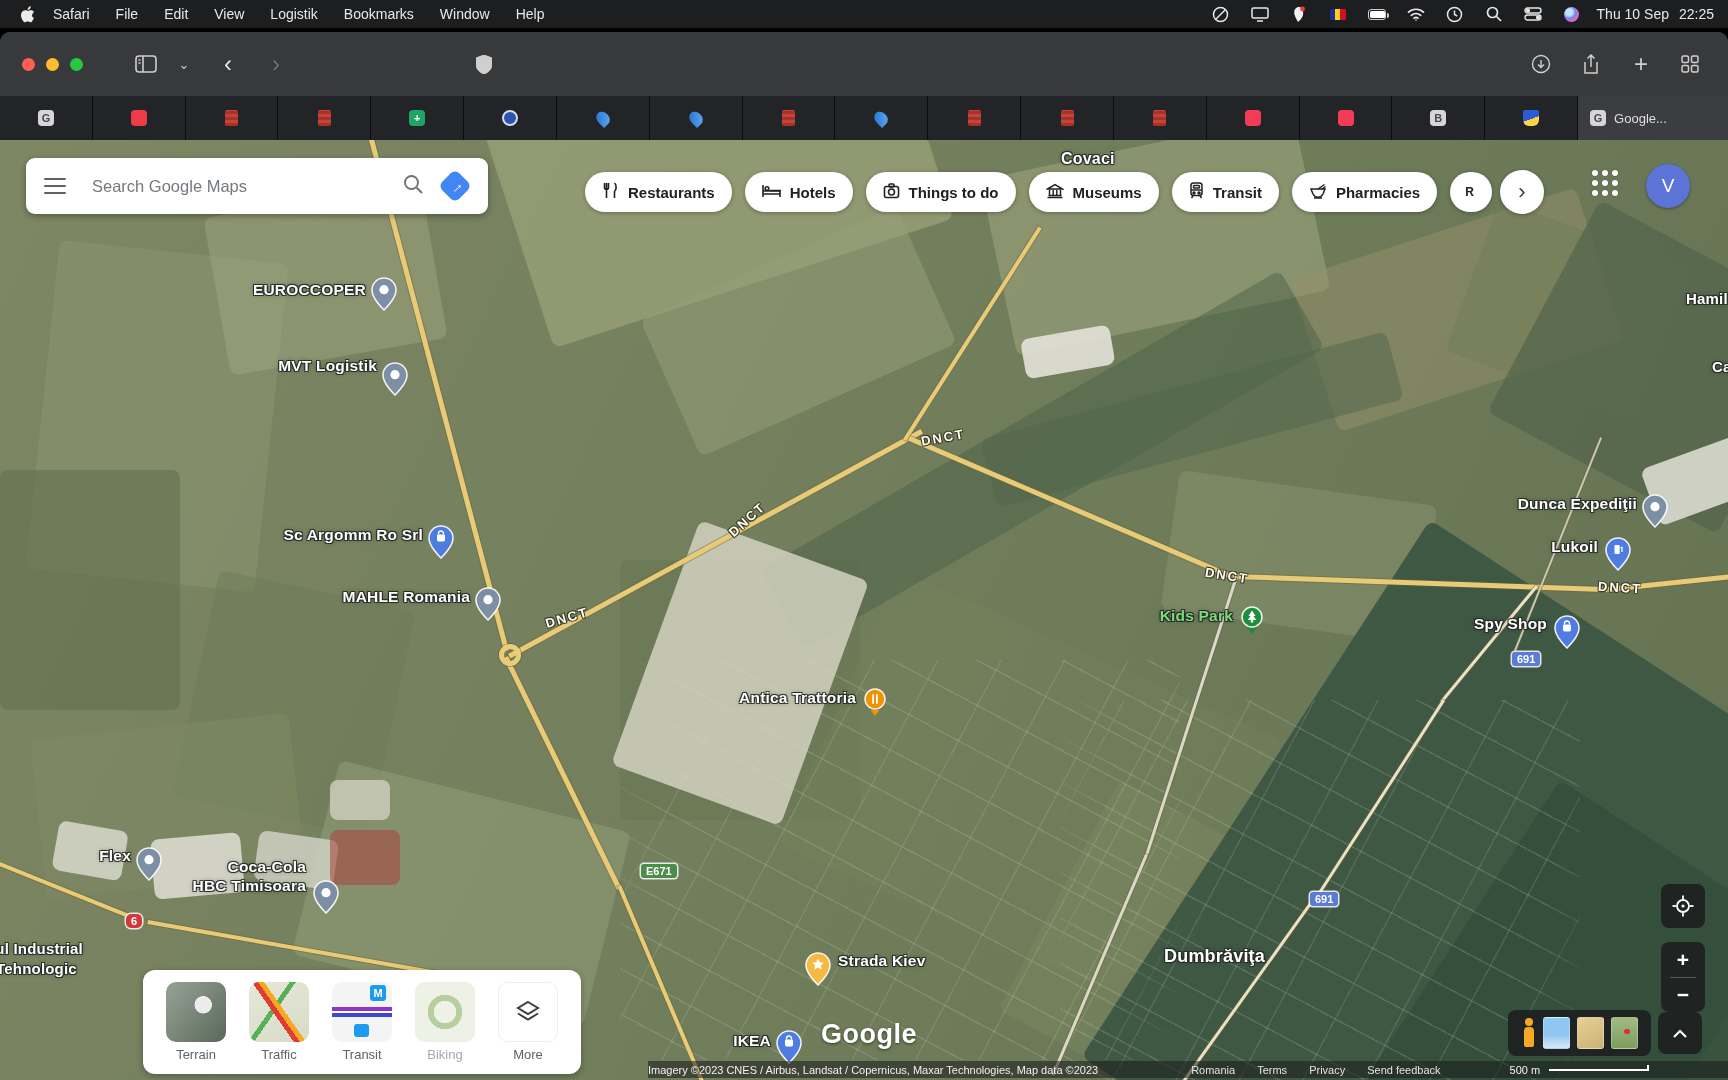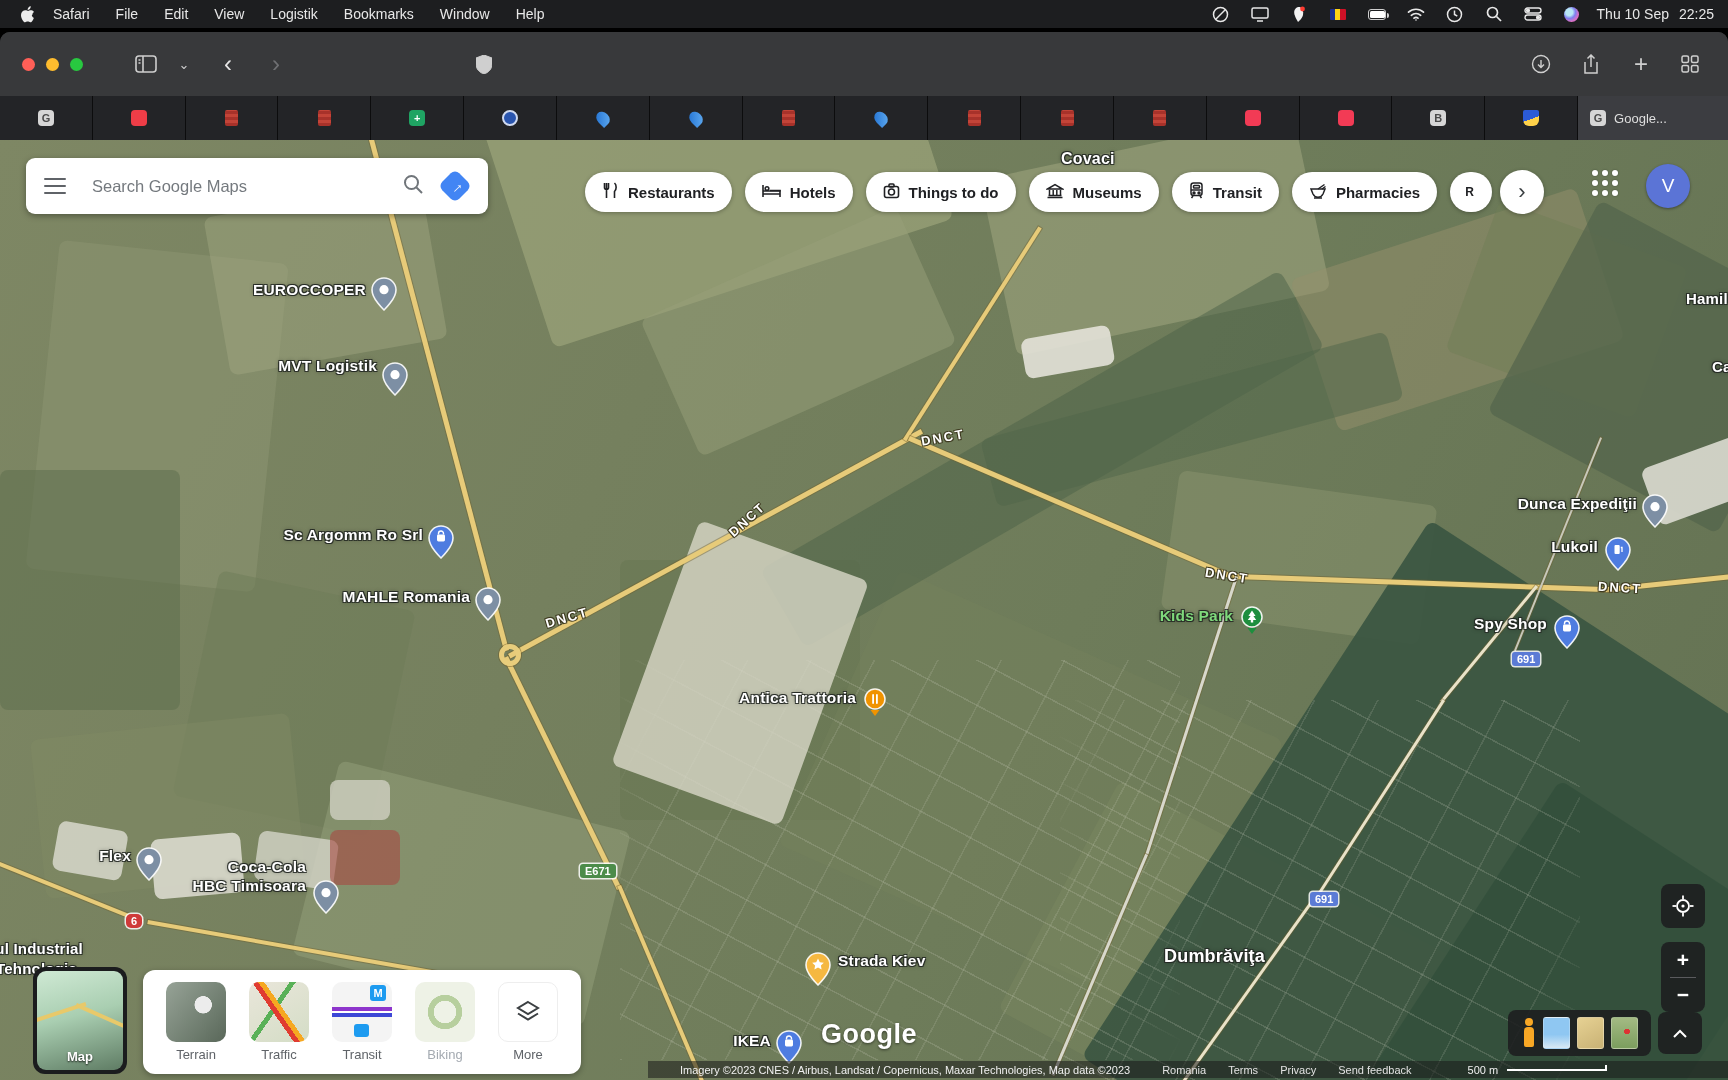--- a/index.html
+++ b/index.html
@@ -169,24 +169,24 @@
   #collapse { left:1658px; top:872px; width:44px; height:42px; font-size:15px; }
   .pegman { width:15px; height:30px; position:relative; }
   .pegman::before { content:""; position:absolute; top:0; left:4px; width:8px; height:8px; border-radius:50%; background:#f9a825; }
   .pegman::after { content:""; position:absolute; top:9px; left:3px; width:10px; height:20px;
     background:#f9a825; border-radius:4px 4px 2px 2px; }
 
   
   #glogo { position:absolute; left:821px; top:879px; color:#fff; font-size:27px; font-weight:bold;
     letter-spacing:.5px; text-shadow:0 1px 3px rgba(0,0,0,.55); z-index:20; }
   #attrib { position:absolute; left:648px; right:0; top:921px; height:17px;
-    background:rgba(25,25,25,.55); display:flex; align-items:center; gap:4px; z-index:26;
-    color:#f0f0f0; font-size:11px; padding-left:32px; }
+    background:rgba(25,25,25,.55); display:flex; align-items:center; gap:17px; z-index:26;
+    color:#f0f0f0; font-size:11px; }
   #attrib .imagery { margin-right:28px; }
-  #attrib-links { display:flex; gap:22px; margin-right:20px; color:#e2e2e2; }
+  #attrib-links { display:flex; gap:22px; margin-right:20px; color:#e2e2e2;margin-left:48px; }
   #scalewrap { display:flex; align-items:center; gap:9px;margin-left:32px; }
   #scaleline { width:100px; height:6px; border-bottom:2px solid #fff; border-right:2px solid #fff; margin-top:-4px; }
 </style>
 </head>
 <body>
 
 <div id="menubar">
   <span class="apple">
     <svg width="15" height="17" viewBox="0 0 15 17" fill="#ececec">
         <path d="M12.3 9c0-2 1.6-3 1.7-3.1-1-1.4-2.4-1.6-2.9-1.6-1.2-.1-2.4.7-3 .7-.6 0-1.6-.7-2.6-.7C3.1 4.4 1 5.9 1 9c0 1.9.7 3.9 1.6 5.2.8 1.1 1.5 2.1 2.5 2.1 1 0 1.4-.7 2.6-.7 1.2 0 1.6.7 2.6.7 1.1 0 1.8-1 2.5-2.1.8-1.2 1.1-2.3 1.1-2.4 0 0-2.1-.8-2.1-2.8zM10 2.8c.5-.7.9-1.6.8-2.5-.8 0-1.7.5-2.3 1.2-.5.6-.9 1.5-.8 2.4.9.1 1.8-.5 2.3-1.1z"></path>
@@ -501,21 +501,21 @@
         <div class="map-label town" style="left: 1164px; top: 806px; font-size: 18px; z-index: 4;">Dumbrăviţa</div>
         <div class="map-label town" style="left: 1686px; top: 150px; font-size: 15px; z-index: 4;">Hamil</div>
         <div class="map-label town" style="left: 1712px; top: 218px; font-size: 15px; z-index: 4;">Ca</div>
         <div class="map-label town" style="left: -38px; top: 800px; font-size: 15px; z-index: 4;">Parcul Industrial</div>
         <div class="map-label town" style="left: -4px; top: 820px; font-size: 15px; z-index: 4;">Tehnologic</div>
         <div class="roadname" style="left: 921px; top: 290px; transform: rotate(-10deg);">DNCT</div>
         <div class="roadname" style="left: 725px; top: 372px; transform: rotate(-42deg);">DNCT</div>
         <div class="roadname" style="left: 545px; top: 470px; transform: rotate(-16deg);">DNCT</div>
         <div class="roadname" style="left: 1205px; top: 428px; transform: rotate(9deg);">DNCT</div>
         <div class="roadname" style="left: 1598px; top: 440px; transform: rotate(3deg);">DNCT</div>
-        <div class="badge badge-e" style="left: 580px; top: 724px;">E671</div>
+        <div class="badge badge-e" style="left: 641px; top: 724px;">E671</div>
         <div class="badge badge-b" style="left: 1512px; top: 512px;">691</div>
         <div class="badge badge-b" style="left: 1310px; top: 752px;">691</div>
         <div class="badge badge-r" style="left: 126px; top: 774px;">6</div>
       </div>
 
     <div id="searchcard">
       <span id="hamburger">
           <i></i>
           <i></i>
           <i></i>
@@ -596,27 +596,20 @@
         <i></i>
         <i></i>
         <i></i>
         <i></i>
         <i></i>
         <i></i>
         <i></i>
       </div>
     <div id="avatar">V</div>
 
-    <div id="mapcard">
-      <div class="shot">
-        <span class="yroad" style="left:-4px;top:48px;width:55px;transform:rotate(-18deg)"></span>
-        <span class="yroad" style="left:40px;top:32px;width:60px;transform:rotate(24deg)"></span>
-        <span class="cap">Map</span>
-      </div>
-    </div>
     <div id="layerpanel">
         <div class="layer-item">
           <div class="layer-thumb lt-terrain"></div>
           <div class="layer-cap">Terrain</div>
         </div>
         <div class="layer-item">
           <div class="layer-thumb lt-traffic"></div>
           <div class="layer-cap">Traffic</div>
         </div>
         <div class="layer-item">

